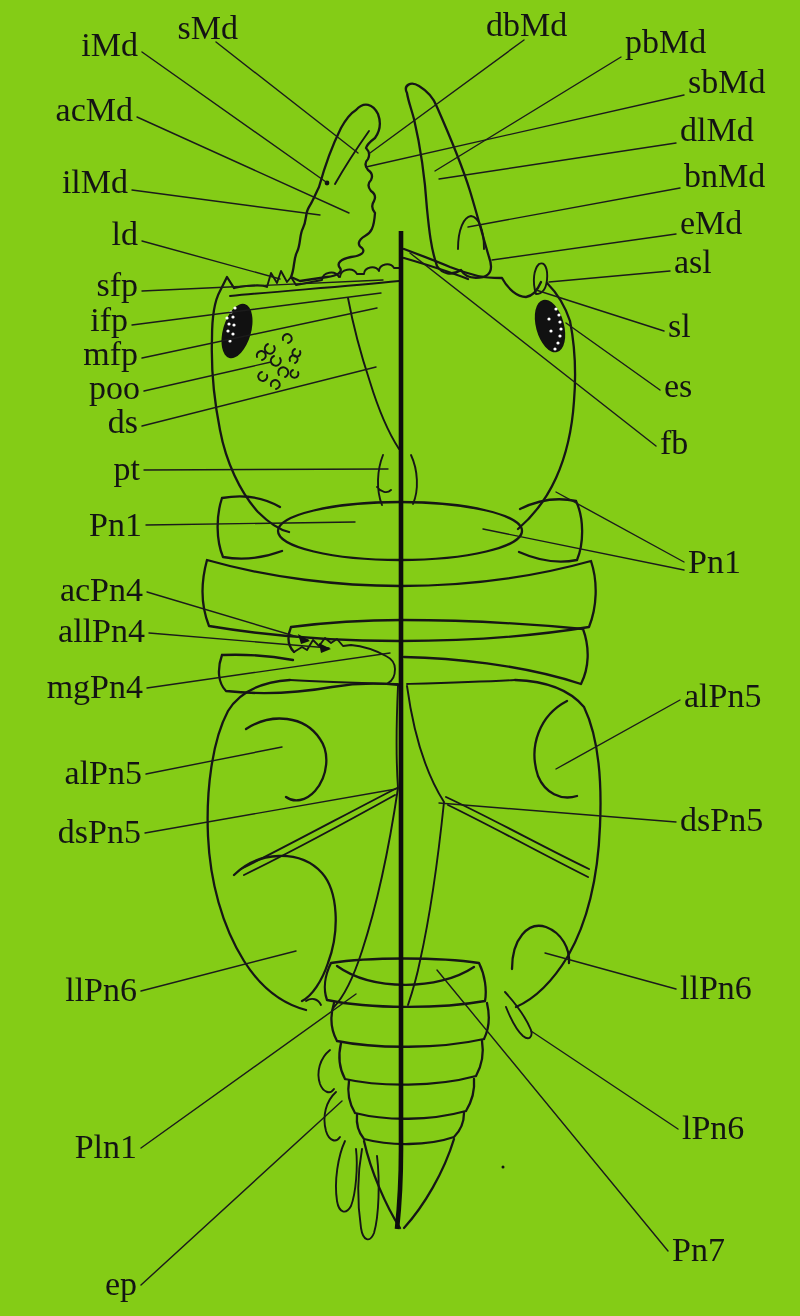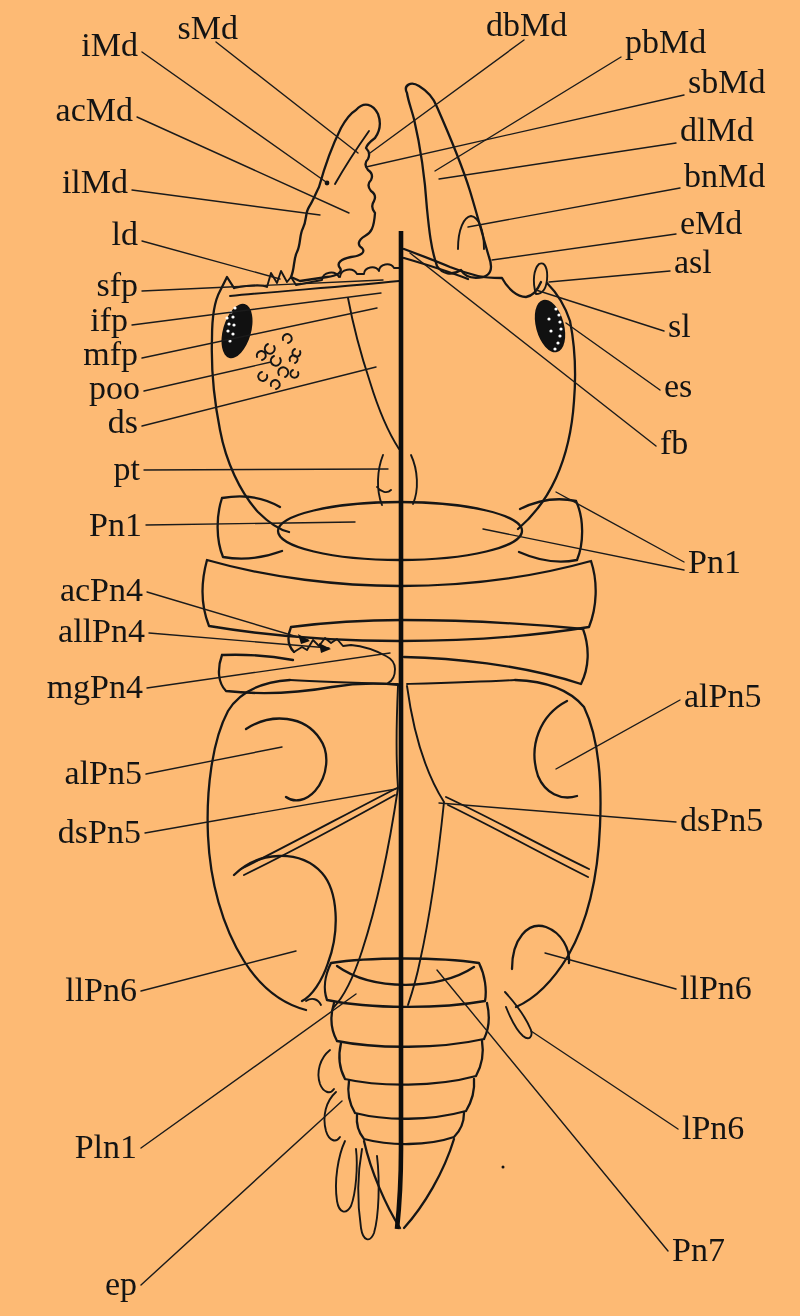--- a/index.html
+++ b/index.html
@@ -1,19 +1,19 @@
 <!DOCTYPE html>
 <html><head>
 <meta charset="utf-8">
 <style>
   html,body { margin:0; padding:0; background:#ffffff; }
   .canvas {
     position:relative;
     width:800px; height:1316px;
-    background:#fdba74;
+    background:#84cc16;
     overflow:hidden;
   }
   svg { display:block; }
   .lbl {
     font-family:"Liberation Serif","DejaVu Serif",serif;
     font-size:34px;
     fill:#141414;
   }
   .ink   { stroke:#161616; fill:none; stroke-width:2.3; stroke-linecap:round; stroke-linejoin:round; }
   .ink-thin { stroke:#161616; fill:none; stroke-width:1.9; stroke-linecap:round; stroke-linejoin:round; }

